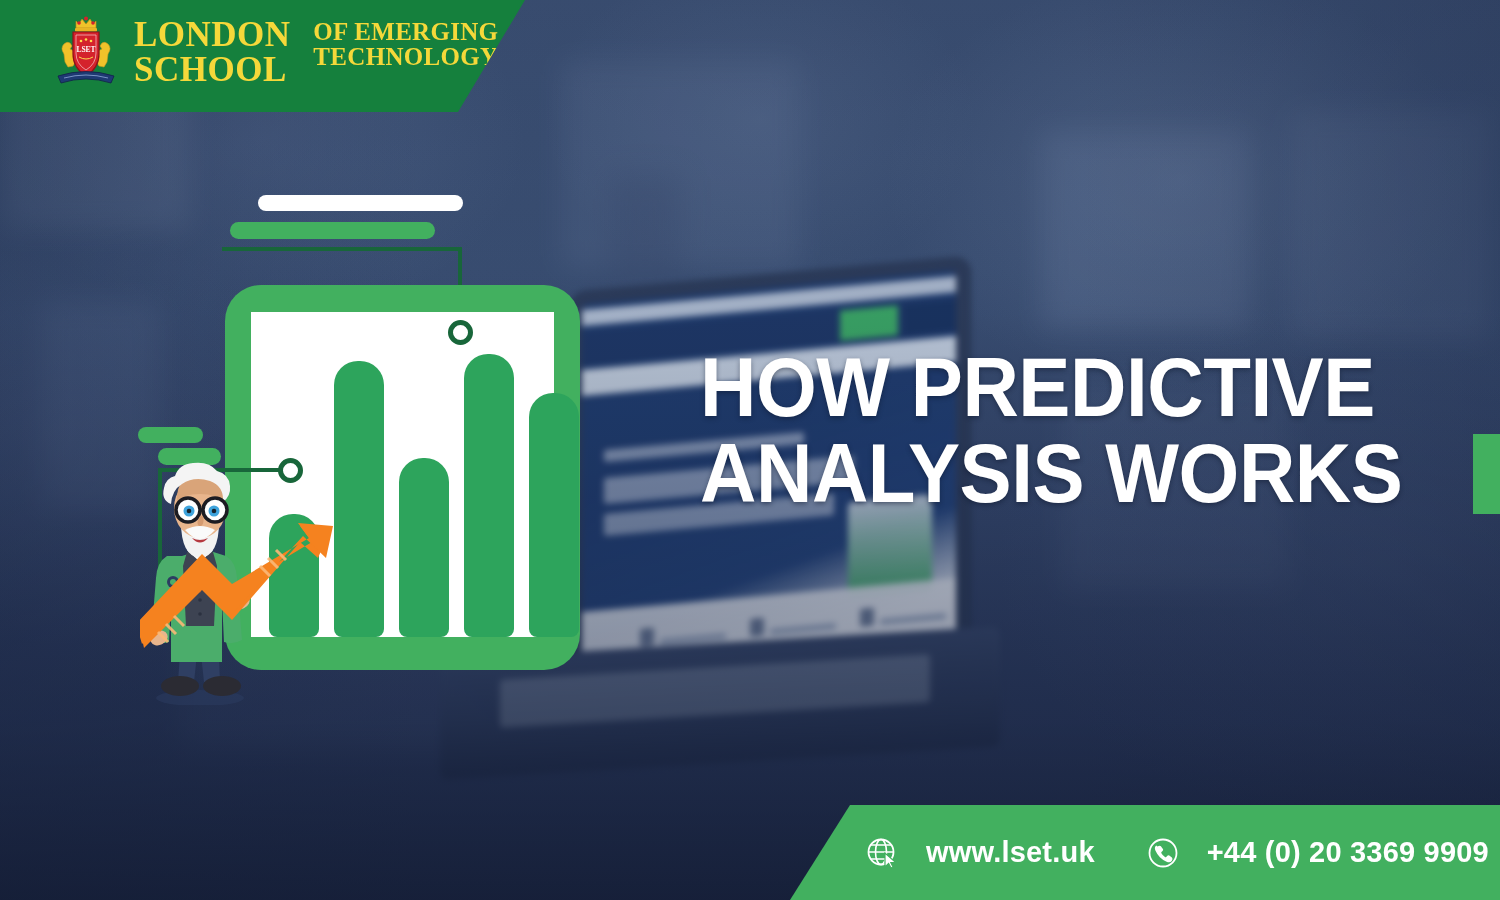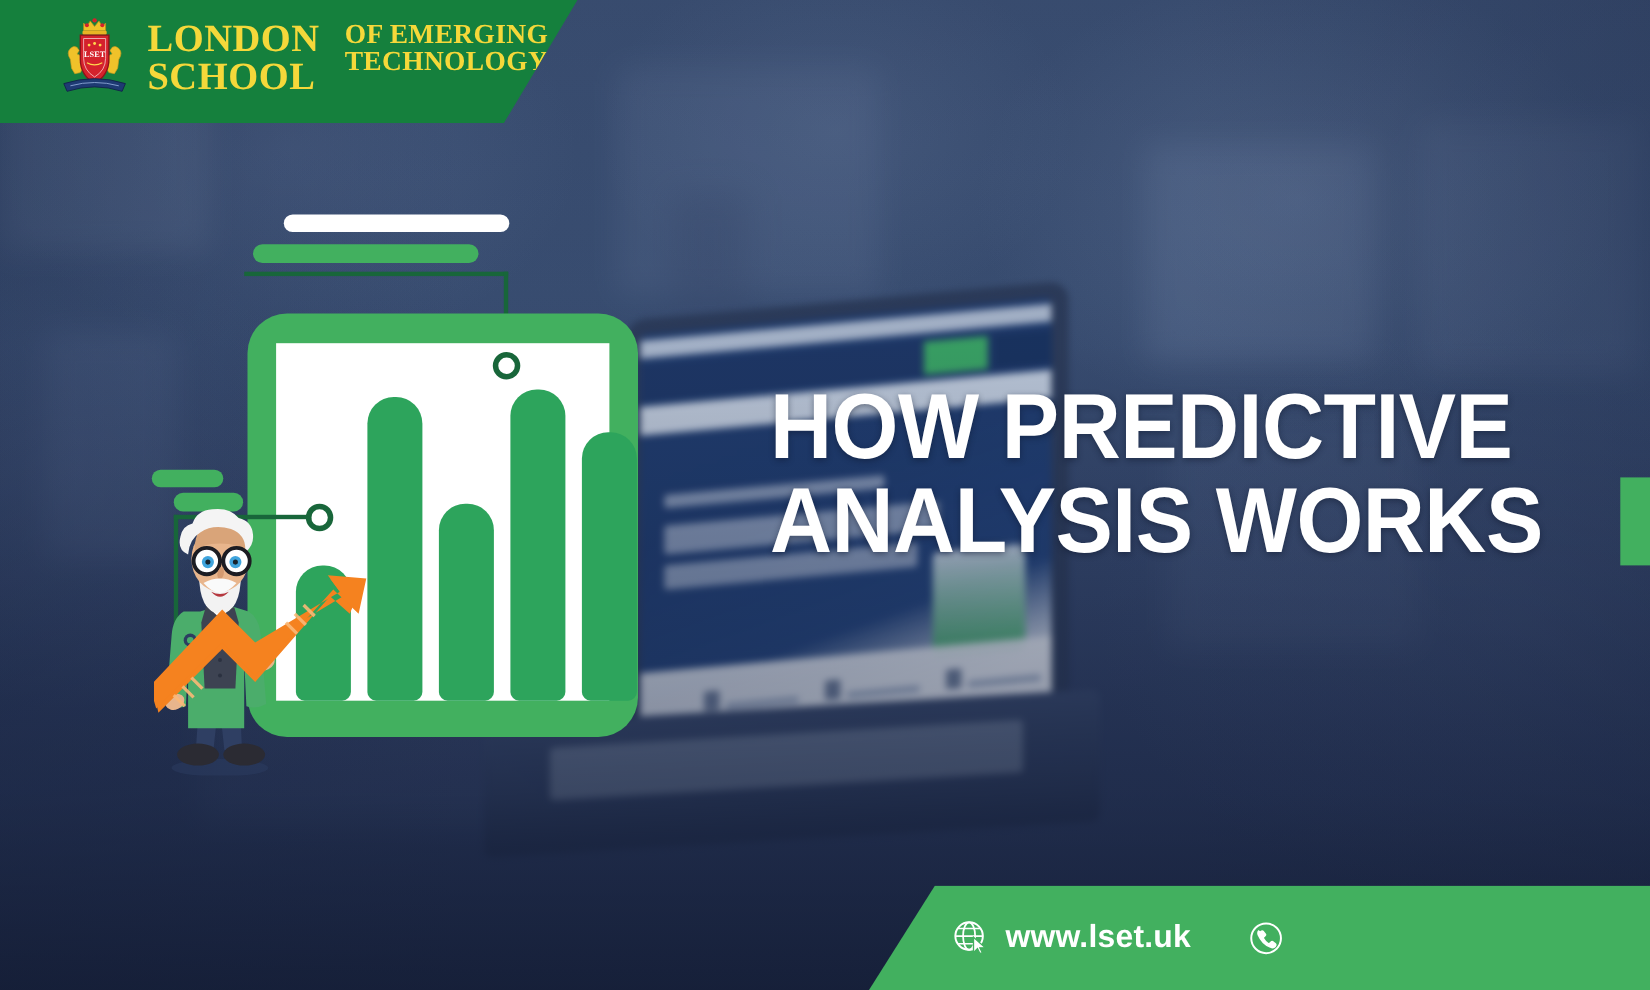--- a/index.html
+++ b/index.html
@@ -138,21 +138,21 @@
   #footer-banner {
     position:absolute; left:790px; top:805px; width:710px; height:95px;
     background:#42b05f;
     clip-path:polygon(60px 0, 710px 0, 710px 95px, 0 95px);
     z-index:20;
   }
   #footer-inner {
     position:absolute; left:60px; top:0; right:0; height:95px;
     display:flex; align-items:center; gap:52px; padding-left:16px;
   }
-  .foot-item { display:flex; align-items:flex-start; gap:16px; }
+  .foot-item { display:flex; align-items:flex-end; gap:28px; }
   .foot-text {
     color:#ffffff; font-size:29px; font-weight:bold; letter-spacing:.2px;
     white-space:nowrap;
   }
   .foot-icon { width:32px; height:32px; flex:0 0 auto; }
 </style>
 </head>
 <body>
 
 <div id="bg-photo"></div>
@@ -337,15 +337,16 @@
         <line x1="4.6" y1="22" x2="25.4" y2="22" stroke="#ffffff" stroke-width="1.4"></line>
         <path d="M19 16 L19 30 L22.6 26.4 L25 31 L27 30 L24.8 25.6 L29.5 25.4 Z" fill="#ffffff" stroke="#42b05f" stroke-width="1.2"></path>
       </svg>
       <span class="foot-text">www.lset.uk</span>
     </div>
     <div class="foot-item">
       <svg class="foot-icon" viewBox="0 0 32 32">
         <circle cx="16" cy="16" r="13.5" fill="none" stroke="#ffffff" stroke-width="1.8"></circle>
         <path d="M10.5 9.5 q2.2 -1.6 3.4 -0.2 l2 2.6 q0.8 1.1 -0.4 2.2 l-1 0.9 q-0.5 0.5 -0.1 1.2 q1.3 2.4 3.6 3.8 q0.7 0.4 1.2 -0.1 l0.9 -1 q1.1 -1.2 2.2 -0.4 l2.6 2 q1.4 1.2 -0.2 3.4 q-1.7 2.2 -5.1 0.8 q-3.8 -1.6 -6.7 -4.5 q-2.9 -2.9 -4.5 -6.7 q-1.4 -3.4 0.8 -5.1 z" fill="#ffffff"></path>
       </svg>
+      <span class="foot-text">+44 (0) 20 3369 9909</span>
     </div>
   </div>
 </div>
 
 </body></html>

